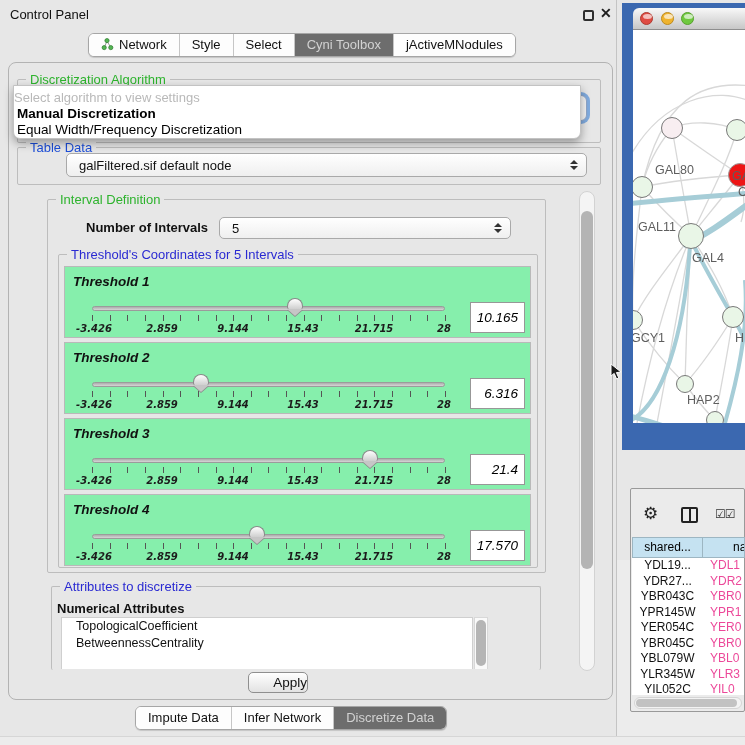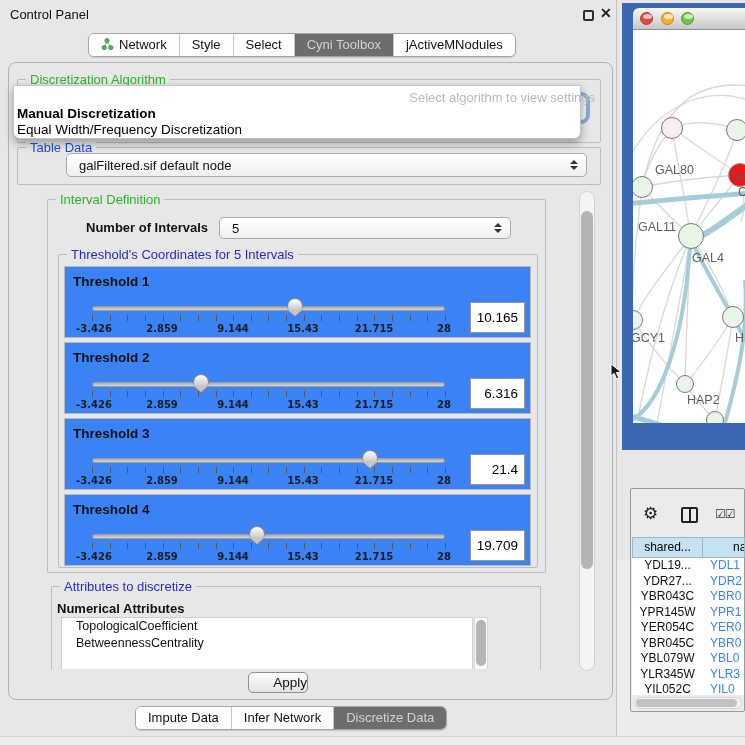--- a/index.html
+++ b/index.html
@@ -34,28 +34,28 @@
   .stepper { width:16px; display:flex; flex-direction:column; align-items:center; justify-content:center; gap:2px; margin-right:4px; }
   .stepper i { display:block; width:0; height:0; border-left:4px solid transparent; border-right:4px solid transparent; }
   .stepper .up { border-bottom:4px solid #333; }
   .stepper .dn { border-top:4px solid #333; }
 
   
   .focus-combo { position:absolute; left:60px; top:94px; width:526px; height:26px; border-radius:6px; background:#f4f4f4; border:1px solid #8fa6c8; box-shadow:0 0 0 3px rgba(110,160,220,.85); z-index:5; }
 
   
   .popup { position:absolute; left:12px; top:84px; width:568px; height:54px; background:#fff; border:1px solid #c3c3c3; border-radius:0 0 7px 7px; box-shadow:0 4px 10px rgba(0,0,0,.35); z-index:30; }
-  .popup .hint { position:absolute; top:4px; left:15px; width:100%; text-align:right; font-size:13px; color:#b9b9b9; }
+  .popup .hint { position:absolute; top:4px; left:0; width:100%; text-align:left; font-size:13px; color:#b9b9b9; }
   .popup .opt1 { position:absolute; top:20px; left:3px; font-size:13.5px; font-weight:bold; color:#000; }
   .popup .opt2 { position:absolute; top:36px; left:3px; font-size:13.5px; color:#000; }
 
   .bold-label { font-weight:bold; font-size:13px; color:#111; position:absolute; }
 
   
-  .th-box { position:absolute; left:63px; width:467px; height:72px; border:1px solid #b9b9b9; background:#3b82f6; }
+  .th-box { position:absolute; left:63px; width:467px; height:72px; border:1px solid #b9b9b9; background:#86efac;font-style:italic; }
   .th-label { position:absolute; left:8px; top:7px; font-size:13.5px; font-weight:bold; color:#111; }
   .track { position:absolute; left:27px; top:39px; width:353px; height:5px; border-radius:3px; background:linear-gradient(#adadad,#d6d6d6); border:1px solid #9b9b9b; }
   .ticks { position:absolute; left:27px; top:48px; width:354px; height:6px;
            background:repeating-linear-gradient(to right,#555 0 1px,transparent 1px 17.65px); }
   .knob { position:absolute; top:31px; width:16px; height:11px; background:linear-gradient(#fefefe,#cfcfcf); border:1px solid #8a8a8a; border-bottom:none; border-radius:8px 8px 2px 2px; z-index:2; }
   .knob::after { content:''; position:absolute; left:-1px; top:10px; border-left:8px solid transparent; border-right:8px solid transparent; border-top:7px solid #c6c6c6; filter:drop-shadow(0 1px 0 #8a8a8a); }
   .scale { position:absolute; left:0; top:56px; width:100%; height:12px; }
   .scale span { position:absolute; transform:translateX(-50%); font-size:10px; font-weight:bold; color:#1c1c1c; font-family:"DejaVu Sans",sans-serif; }
   .val-box { position:absolute; left:405px; top:35px; width:55px; height:31px; background:#fff; border:1px solid #979797; font-size:13.5px; color:#000; text-align:right; line-height:29px; padding-right:6px; }
 
@@ -93,21 +93,21 @@
   .gear { position:absolute; left:12px; top:14px; font-size:17px; color:#222; }
   .split-icon { position:absolute; left:50px; top:18px; width:17px; height:16px; border:2px solid #222; border-radius:2px; }
   .split-icon::after { content:''; position:absolute; left:5.5px; top:0; width:2px; height:12px; background:#222; }
   .chk-icons { position:absolute; left:84px; top:18px; font-size:12px; letter-spacing:-1px; color:#333; }
   .thead { position:absolute; left:1px; top:48px; height:21px; display:flex; }
   .th-cell { background:#c5e2f1; border:1px solid #9db6c2; border-left:none; font-size:12px; color:#000; text-align:center; line-height:19px; overflow:hidden; white-space:nowrap; }
   .th-cell:first-child { border-left:1px solid #9db6c2; }
   .tbody { position:absolute; left:1px; top:69px; width:112px; height:137px; background:#fff; overflow:hidden; }
   .trow { display:flex; height:15.5px; }
   .td1 { width:71px; font-size:12px; color:#111; text-align:center; white-space:nowrap; overflow:hidden; }
-  .td2 { padding-left:7px; font-size:12px; color:#3b82f6; white-space:nowrap; overflow:hidden; flex:1; }
+  .td2 { padding-left:7px; font-size:12px; color:#ec4899; white-space:nowrap; overflow:hidden; flex:1; }
   .h-sb { position:absolute; left:3px; top:208px; width:108px; height:12px; background:#f3f3f3; border:1px solid #d5d5d5; border-radius:6px; }
   .h-sb i { position:absolute; left:1px; top:1px; width:101px; height:8px; border-radius:4px; background:#c2c2c2; }
 
   .cursor { position:absolute; left:610px; top:363px; z-index:60; }
 </style>
 </head>
 <body>
 
 <div class="stage">
 
@@ -239,21 +239,21 @@
         <div class="knob" style="left:184px;"></div>
         <div class="ticks"></div>
         <div class="scale">
           <span style="left:29px;">-3.426</span>
           <span style="left:97px;">2.859</span>
           <span style="left:168px;">9.144</span>
           <span style="left:238px;">15.43</span>
           <span style="left:309px;">21.715</span>
           <span style="left:379px;">28</span>
         </div>
-        <div class="val-box">19.709</div>
+        <div class="val-box">17.570</div>
       </div>
 
       <div class="groupbox" style="left:42px; top:523px; width:490px; height:84px; border-bottom:none;">
         <span class="grouptitle g-blue">Attributes to discretize</span>
       </div>
       <span class="bold-label" style="left:48px; top:538px;">Numerical Attributes</span>
       <div class="attr-list" style="left:52px; top:554px;">
         <div>TopologicalCoefficient</div>
         <div>BetweennessCentrality</div>
       </div>

